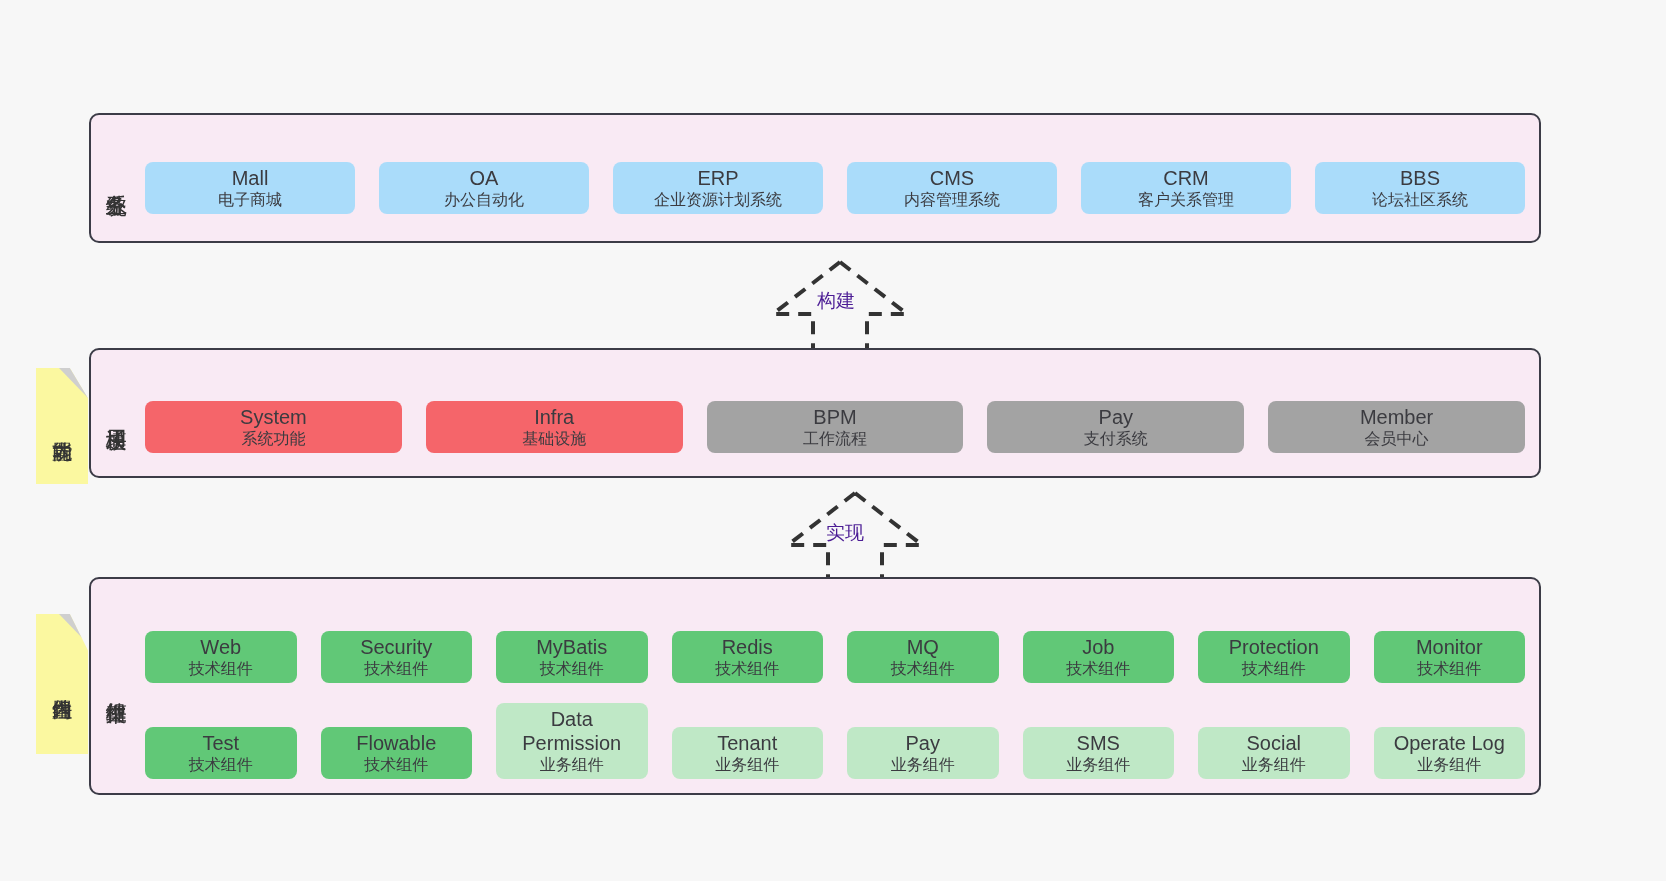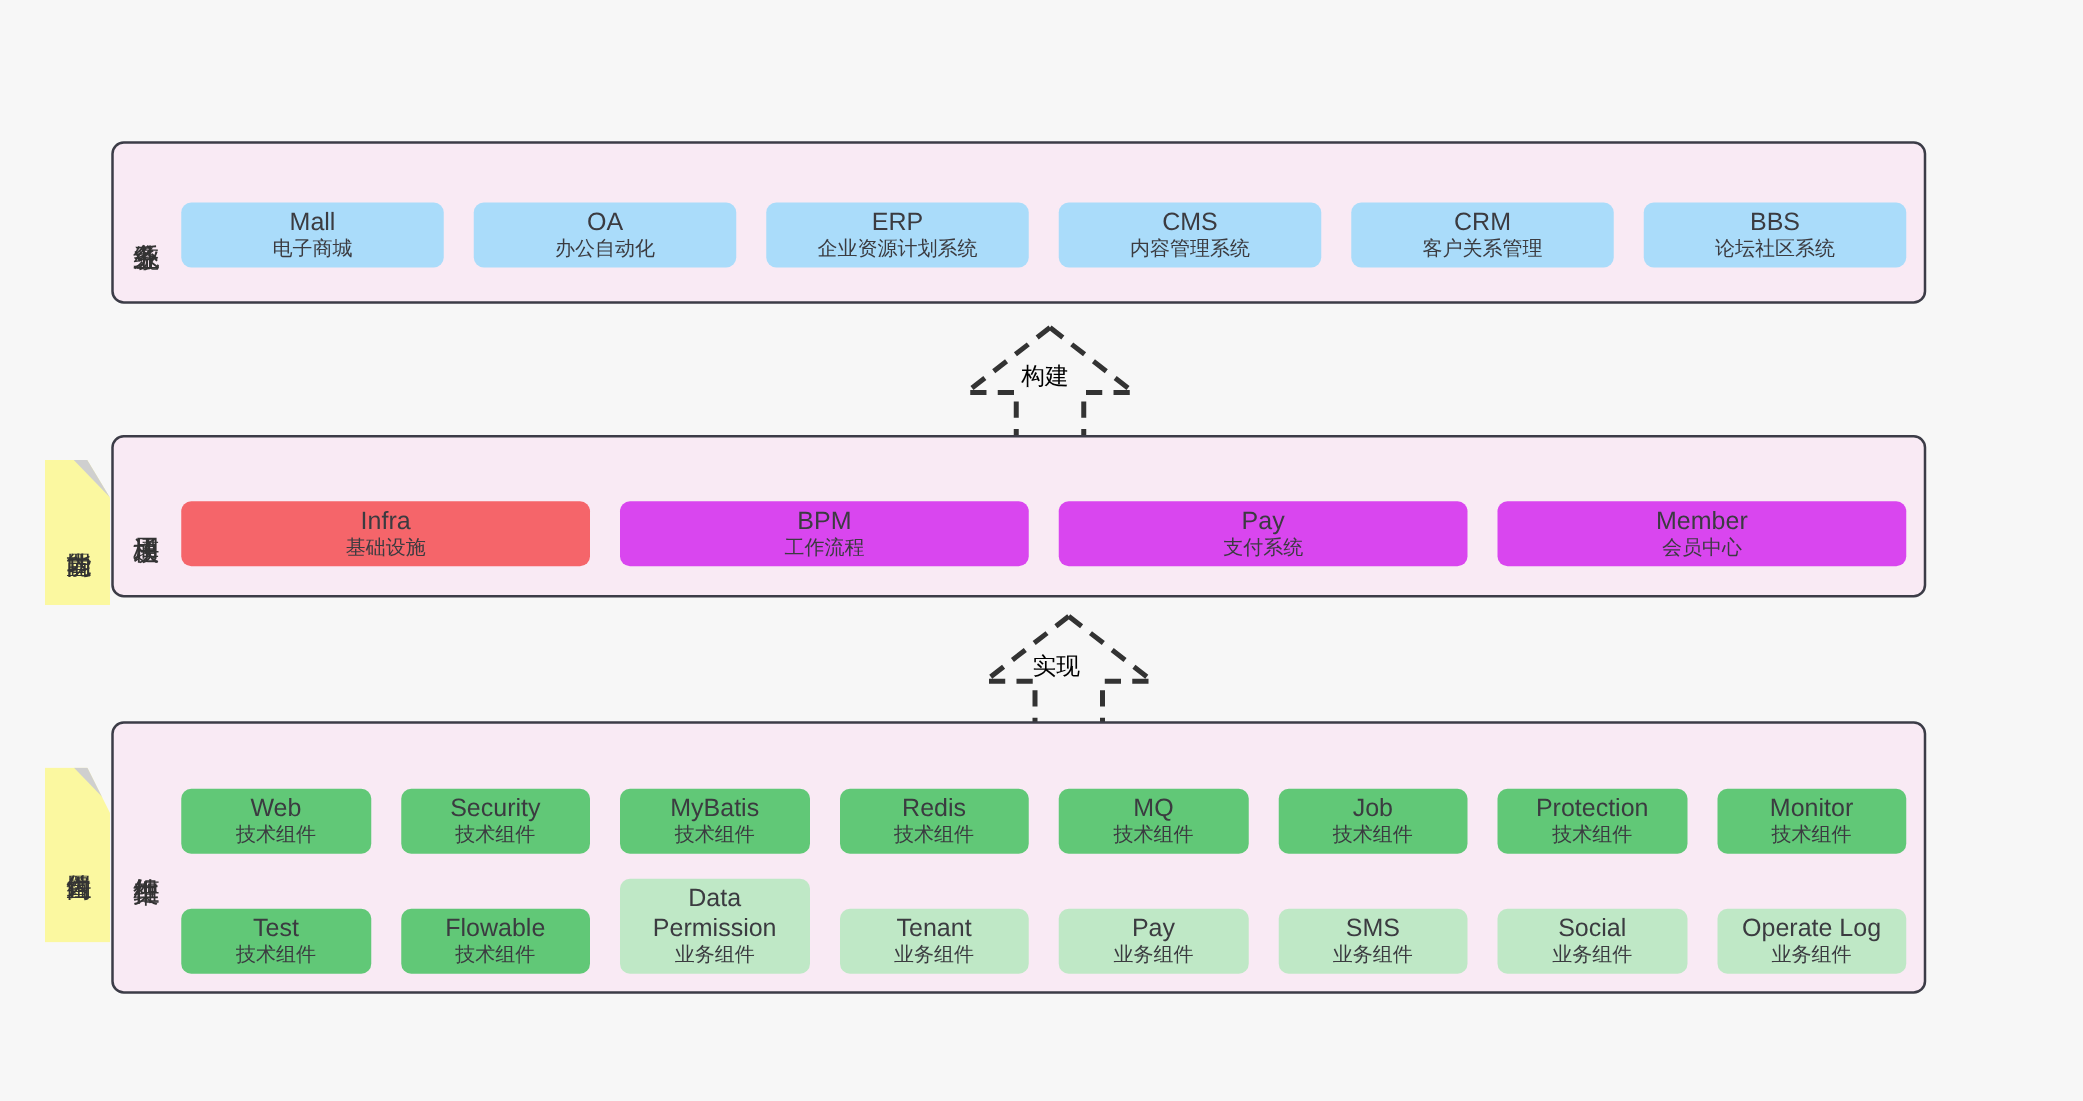--- a/index.html
+++ b/index.html
@@ -84,21 +84,21 @@
     font-size: 20px;
     color: #3b3b40;
   }
   .card .cn {
     font-size: 16px;
     color: #3b3b40;
   }
 
   .card.blue   { background: #aadcfa; }
   .card.red    { background: #f5656a; }
-  .card.pink   { background: #d946ef; }
+  .card.pink   { background: #a3a3a3; }
   .card.green  { background: #61c877; }
   .card.lgreen { background: #bfe8c6; }
 
   
   #layer-business {
     left: 89px;  top: 113px;  width: 1452px; height: 130px;
   }
   #layer-business .layer-body { gap: 0; }
   #layer-business .row { height: 72px; }
 
@@ -149,21 +149,21 @@
   
   .arrow-link {
     position: absolute;
     width: 170px;
     height: 100px;
   }
   .arrow-link svg { display: block; }
   .arrow-label {
     position: absolute;
     font-size: 19px;
-    color: #000000;
+    color: #4c1d95;
     background: transparent;
     white-space: nowrap;
     font-family: Liberation Mono, monospace;
   }
   #arrow-build  { left: 755px; top: 256px; }
   #arrow-impl   { left: 770px; top: 487px; }
   #label-build  { left: 817px; top: 288px; }
   #label-impl   { left: 826px; top: 520px; }
 </style>
 </head>
@@ -213,20 +213,24 @@
   <div class="note" id="note-functions">
     <span class="fold"></span>
     <span>内置功能</span>
   </div>
 
   <div class="layer" id="layer-modules">
     <div class="layer-title">通用模块</div>
     <div class="layer-body">
       <div class="row">
         <div class="card red">
+          <span class="en">System</span>
+          <span class="cn">系统功能</span>
+        </div>
+        <div class="card red">
           <span class="en">Infra</span>
           <span class="cn">基础设施</span>
         </div>
         <div class="card pink">
           <span class="en">BPM</span>
           <span class="cn">工作流程</span>
         </div>
         <div class="card pink">
           <span class="en">Pay</span>
           <span class="cn">支付系统</span>

